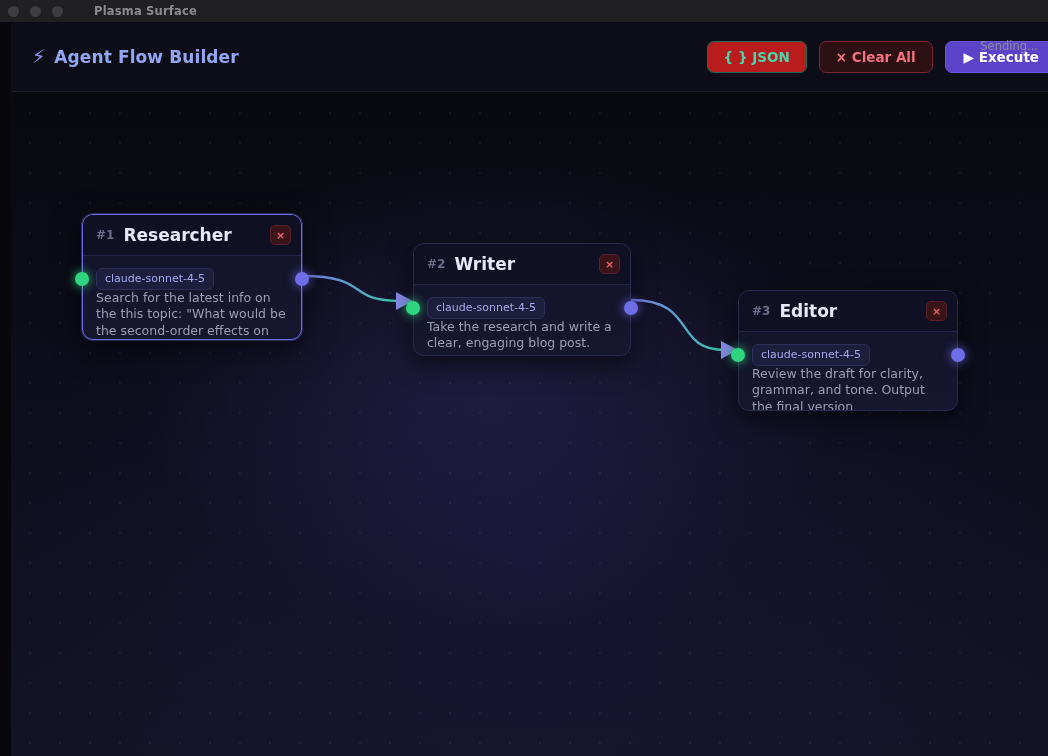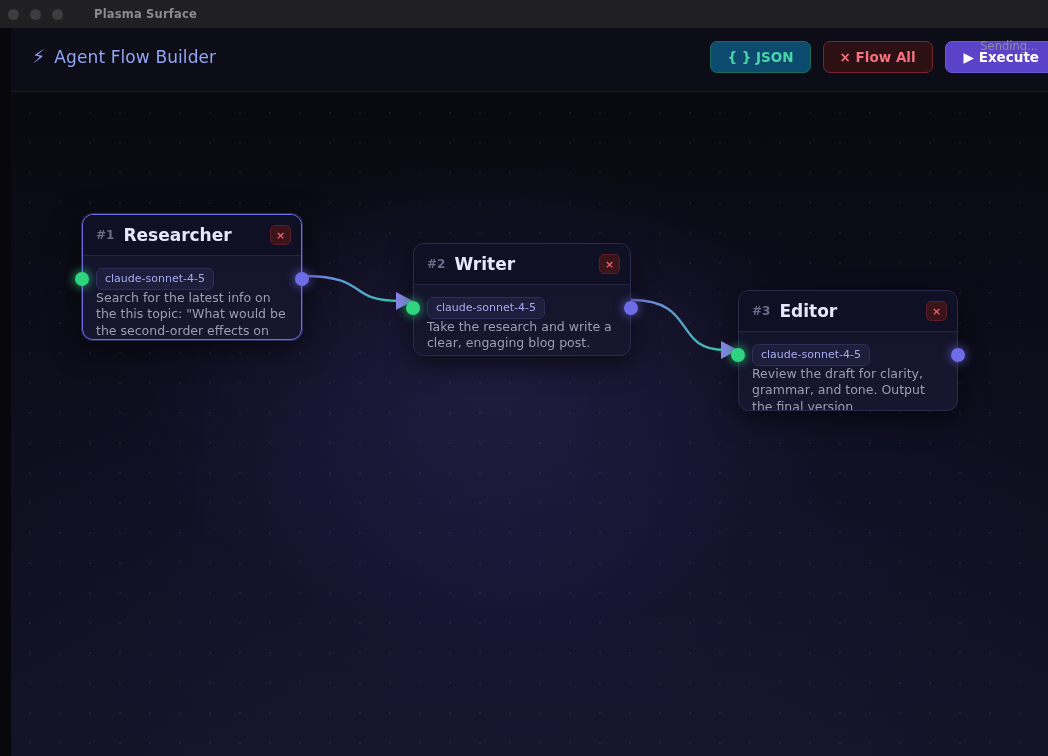--- a/index.html
+++ b/index.html
@@ -6,21 +6,21 @@
   * { margin:0; padding:0; box-sizing:border-box; }
   html, body {
     width:1048px; height:756px;
     overflow:hidden;
     background:#0a0a10;
     font-family:"DejaVu Sans", sans-serif;
   }
 
   
   .titlebar{
-    height:28px; width:1048px;
+    height:22px; width:1048px;
     background:#202022;
     display:flex; align-items:center;
     padding-left:8px;
     position:relative; z-index:60;
   }
   .dot{ width:11px; height:11px; border-radius:50%; background:#3d3d3f; margin-right:11px; }
   .win-title{
     font-size:11.5px; font-weight:bold; color:#8b8b90;
     margin-left:20px; letter-spacing:.2px;
   }
@@ -42,38 +42,38 @@
     position:absolute; left:11px; top:0;
     width:1037px; height:70px;
     background:#0d0d18;
     border-bottom:1px solid #1b1b2b;
     display:flex; align-items:center;
     z-index:30;
   }
   .brand{ display:flex; align-items:center; margin-left:21px; }
   .bolt{ font-size:19px; color:#8b8cf0; margin-right:9px; line-height:1; }
   .brand-title{
-    font-size:17px; font-weight:normal; color:#93a6f5;
+    font-size:17px; font-weight:bold; color:#93a6f5;
     letter-spacing:.1px;
   }
 
   .actions{
     position:absolute; right:-10px; top:50%;
     transform:translateY(-50%);
     display:flex; align-items:center; gap:12px;
   }
   .btn{
     height:32px; border-radius:7px;
     font-size:13.5px; font-weight:bold;
     display:flex; align-items:center; justify-content:center;
     padding:0 16px; white-space:nowrap;
     cursor:pointer; border:1px solid transparent;
   }
   .btn-add{ background:#1b1b3e; border-color:#3a3a74; color:#b9bdfb; }
-  .btn-json{ background:#0c4a6e; border-color:#1d6b5c; color:#48d6ab; }
+  .btn-json{ background:#b91c1c; border-color:#1d6b5c; color:#48d6ab; }
   .btn-clear{ background:#2d1014; border-color:#7a2630; color:#f3707f; }
   .btn-exec{ background:#5b43c9; border-color:#6d55d8; color:#ffffff; padding:0 18px; }
   .sending{
     position:absolute; right:20px; top:-2px;
     font-size:11.5px; color:#8d8d99;
   }
 
   
   .canvas{
     position:absolute; left:11px; top:70px;
@@ -156,21 +156,21 @@
 
   <div class="header">
     <div class="brand">
       <span class="bolt">⚡</span>
       <span class="brand-title">Agent Flow Builder</span>
     </div>
 
     <div class="actions">
       <div class="sending">Sending...</div>
       <div class="btn btn-json">{ } JSON</div>
-      <div class="btn btn-clear">× Flow All</div>
+      <div class="btn btn-clear">× Clear All</div>
       <div class="btn btn-exec">▶ Execute</div>
     </div>
   </div>
 
   <div class="canvas" id="canvas">
     <svg class="edges" id="edges">
       <defs>
         <linearGradient id="eg" x1="0" y1="0" x2="1" y2="0">
           <stop offset="0%" stop-color="#7b79ee"></stop>
           <stop offset="100%" stop-color="#35c9a6"></stop>

